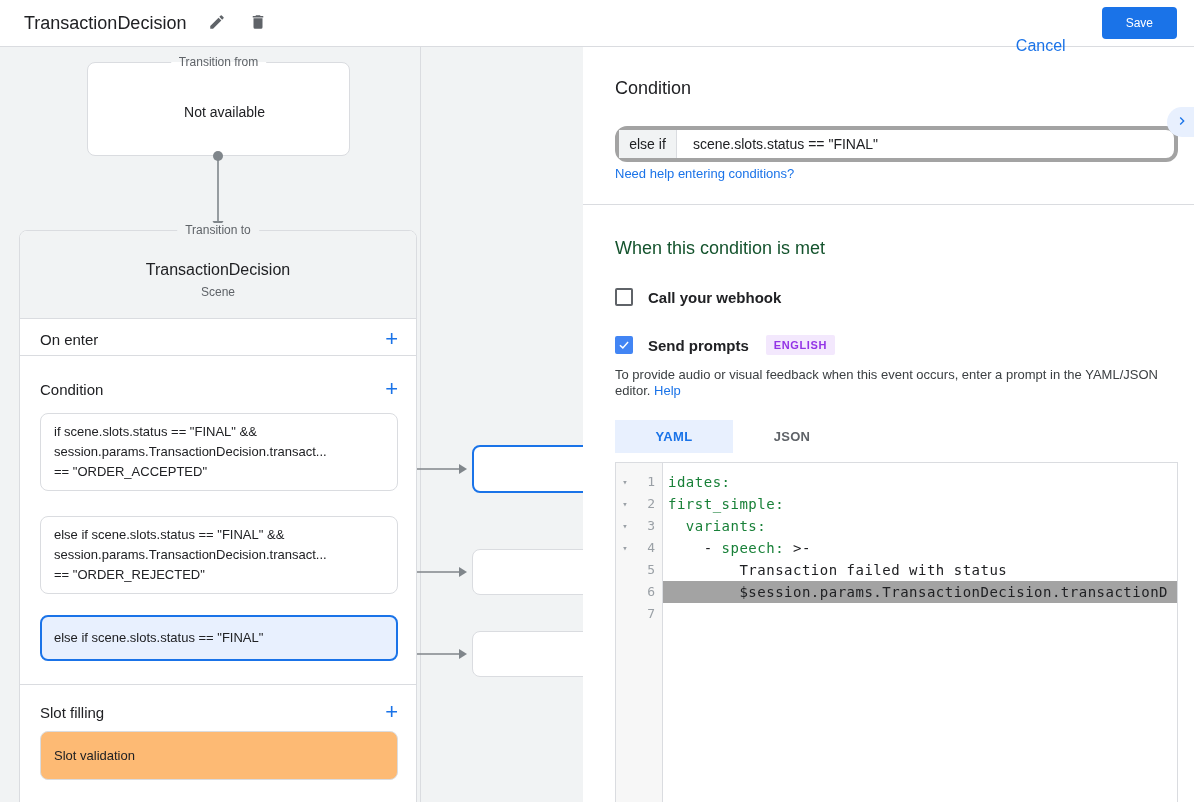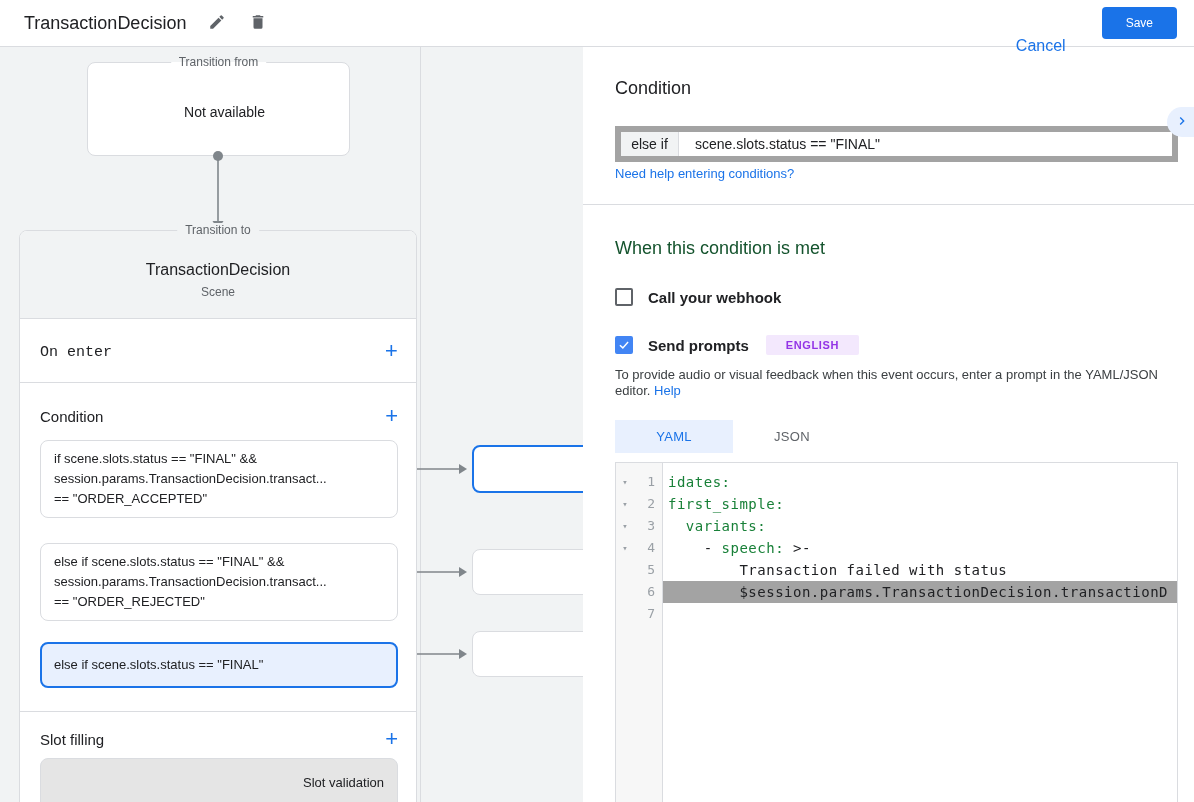--- a/index.html
+++ b/index.html
@@ -32,83 +32,83 @@
 
   .from-box { left:87px; top:15px; width:263px; height:94px;padding-left:12px; }
   .from-box .from-value { text-align:center; padding-top:41px; font-size:14px; color:#202124; }
 
   .to-card { left:19px; top:183px; width:398px; height:660px; }
   .to-header { background:#f1f3f4; border-radius:7px 7px 0 0; height:88px;
                border-bottom:1px solid #dadce0; text-align:center; }
   .to-title { font-size:16px; color:#202124; padding-top:30px; }
   .to-subtitle { font-size:12px; color:#5f6368; margin-top:6px; }
 
-  .row-onenter { height:64px; border-bottom:1px solid #dadce0; display:flex;
-                 align-items:center; justify-content:space-between; padding:4px 18px 0 20px;font-family:Liberation Mono, monospace; }
+  .row-onenter { height:37px; border-bottom:1px solid #dadce0; display:flex;
+                 align-items:center; justify-content:space-between; padding:4px 18px 0 20px; }
   .sect-label { font-size:15px; color:#202124; }
   .plus-btn { color:#1a73e8; font-size:22px; font-weight:400; background:none; border:none;
               cursor:pointer; line-height:20px; font-family:inherit; }
 
   .sect-condition { padding-top:23px; border-bottom:1px solid #dadce0; padding-bottom:23px; }
   .sect-head { height:20px; margin:0 18px 14px 20px; display:flex;
                align-items:center; justify-content:space-between; }
   .cond-card { margin:0 18px 0 20px; border:1px solid #dadce0; border-radius:8px; background:#fff;
                padding:8px 13px; font-size:13px; line-height:20px; color:#202124; cursor:pointer; }
   .cond-card + .cond-card { margin-top:25px; }
   .cond-card.selected { background:#e8f0fe; border:2px solid #1a73e8; padding:11px 12px;
                         margin-top:21px !important; }
   .sect-slot { padding-top:17px; }
-  .slot-card { margin:9px 18px 0 20px; border:1px solid #dadce0; border-radius:8px; background:#e5e5e5;
-               padding:14px 13px 31px; font-size:13px; line-height:20px; color:#202124; cursor:pointer;text-align:right; }
+  .slot-card { margin:9px 18px 0 20px; border:1px solid #dadce0; border-radius:8px; background:#fdba74;
+               padding:14px 13px 13px; font-size:13px; line-height:20px; color:#202124; cursor:pointer; }
 
   .connector-svg { position:absolute; left:0; top:0; width:583px; height:755px; pointer-events:none; }
 
   .target-box { position:absolute; left:472px; width:126px; background:#fff;
                 border:1px solid #dadce0; border-radius:8px; }
   .target-box.selected { border:2px solid #1a73e8; }
   .tb1 { top:398px; height:48px; }
   .tb2 { top:502px; height:46px; }
   .tb3 { top:584px; height:46px; }
 
   
   .panel { position:absolute; left:583px; top:47px; width:611px; height:755px; background:#fff;
            overflow:hidden; z-index:20; }
   .panel-content { padding:0 16px 0 32px; position:relative; }
   .panel-h { font-size:18px; font-weight:400; color:#202124; margin-top:31px; }
   .collapse-pill { position:absolute; right:0; top:29px; width:27px; height:30px;
                    background:#e8f0fe; border:none; border-radius:15px 0 0 15px; cursor:pointer;
                    display:flex; align-items:center; padding-left:7px; }
   .collapse-pill svg { width:16px; height:16px; fill:#1a73e8; }
 
-  .cond-input-group { margin-top:27px; height:36px; border:6px solid #a3a3a3; border-radius:0;
+  .cond-input-group { margin-top:27px; height:36px; border:4px solid #a3a3a3; border-radius:12px;
                       display:flex; background:#fff; }
   .cond-prefix { width:58px; background:#f1f3f4; border-right:1px solid #dadce0; display:flex;
                  align-items:center; justify-content:center; font-size:14px; color:#202124; }
   .cond-input { flex:1; border:none; outline:none; font-size:14px; color:#202124;
                 padding:0 12px 0 16px; font-family:inherit; background:transparent; }
   .help-link { display:inline-block; margin-top:4px; font-size:13px; color:#1a73e8;
                text-decoration:none; cursor:pointer; }
   .panel-divider { border:none; border-top:1px solid #dadce0; margin:22px -16px 0 -32px; }
 
   .when-h { font-size:18px; font-weight:400; color:#14532d; margin-top:33px; }
   .check-row { display:flex; align-items:center; margin-top:29px; }
   .checkbox { width:18px; height:18px; border:2px solid #5f6368; border-radius:2px; background:#fff;
               cursor:pointer; flex:none; display:flex; align-items:center; justify-content:center; }
   .checkbox.checked { background:#4285f4; border-color:#4285f4; }
   .checkbox svg { width:14px; height:14px; fill:none; stroke:#fff; stroke-width:2.5; display:none; }
   .checkbox.checked svg { display:block; }
   .check-label { font-size:15px; font-weight:700; color:#202124; margin-left:15px; }
   .lang-badge { margin-left:17px; background:#f3e8fd; color:#9334e6; font-size:11px; font-weight:700;
-                letter-spacing:.6px; padding:4px 20px; border-radius:2px; }
+                letter-spacing:.6px; padding:4px 8px; border-radius:2px; }
   .helper { margin-top:12px; font-size:13px; line-height:16px; color:#3c4043; max-width:565px; }
   .helper a { color:#1a73e8; text-decoration:none; cursor:pointer; }
 
   .tabs { display:flex; margin-top:21px; }
   .tab { width:118px; height:33px; display:flex; align-items:center; justify-content:center;
-         font-size:13px; font-weight:400; letter-spacing:.3px; color:#5f6368; cursor:pointer; }
+         font-size:13px; font-weight:700; letter-spacing:.3px; color:#5f6368; cursor:pointer; }
   .tab.active { background:#e8f0fe; color:#1a73e8; }
 
   .editor { margin-top:9px; border:1px solid #dadce0; height:420px; position:relative;
             font-family:"DejaVu Sans Mono", monospace; font-size:14px; background:#fff; }
   .gutter-bg { position:absolute; left:0; top:0; bottom:0; width:47px; background:#f7f7f7;
                border-right:1px solid #dadce0; }
   .editor-rows { position:relative; padding-top:8px; }
   .editor-row { display:grid; grid-template-columns:18px 29px 1fr; height:22px; line-height:22px; }
   .cell-fold { text-align:center; color:#9aa0a6; font-size:9px; cursor:pointer; }
   .cell-num { text-align:right; padding-right:8px; color:#9aa0a6; font-size:13px; }

